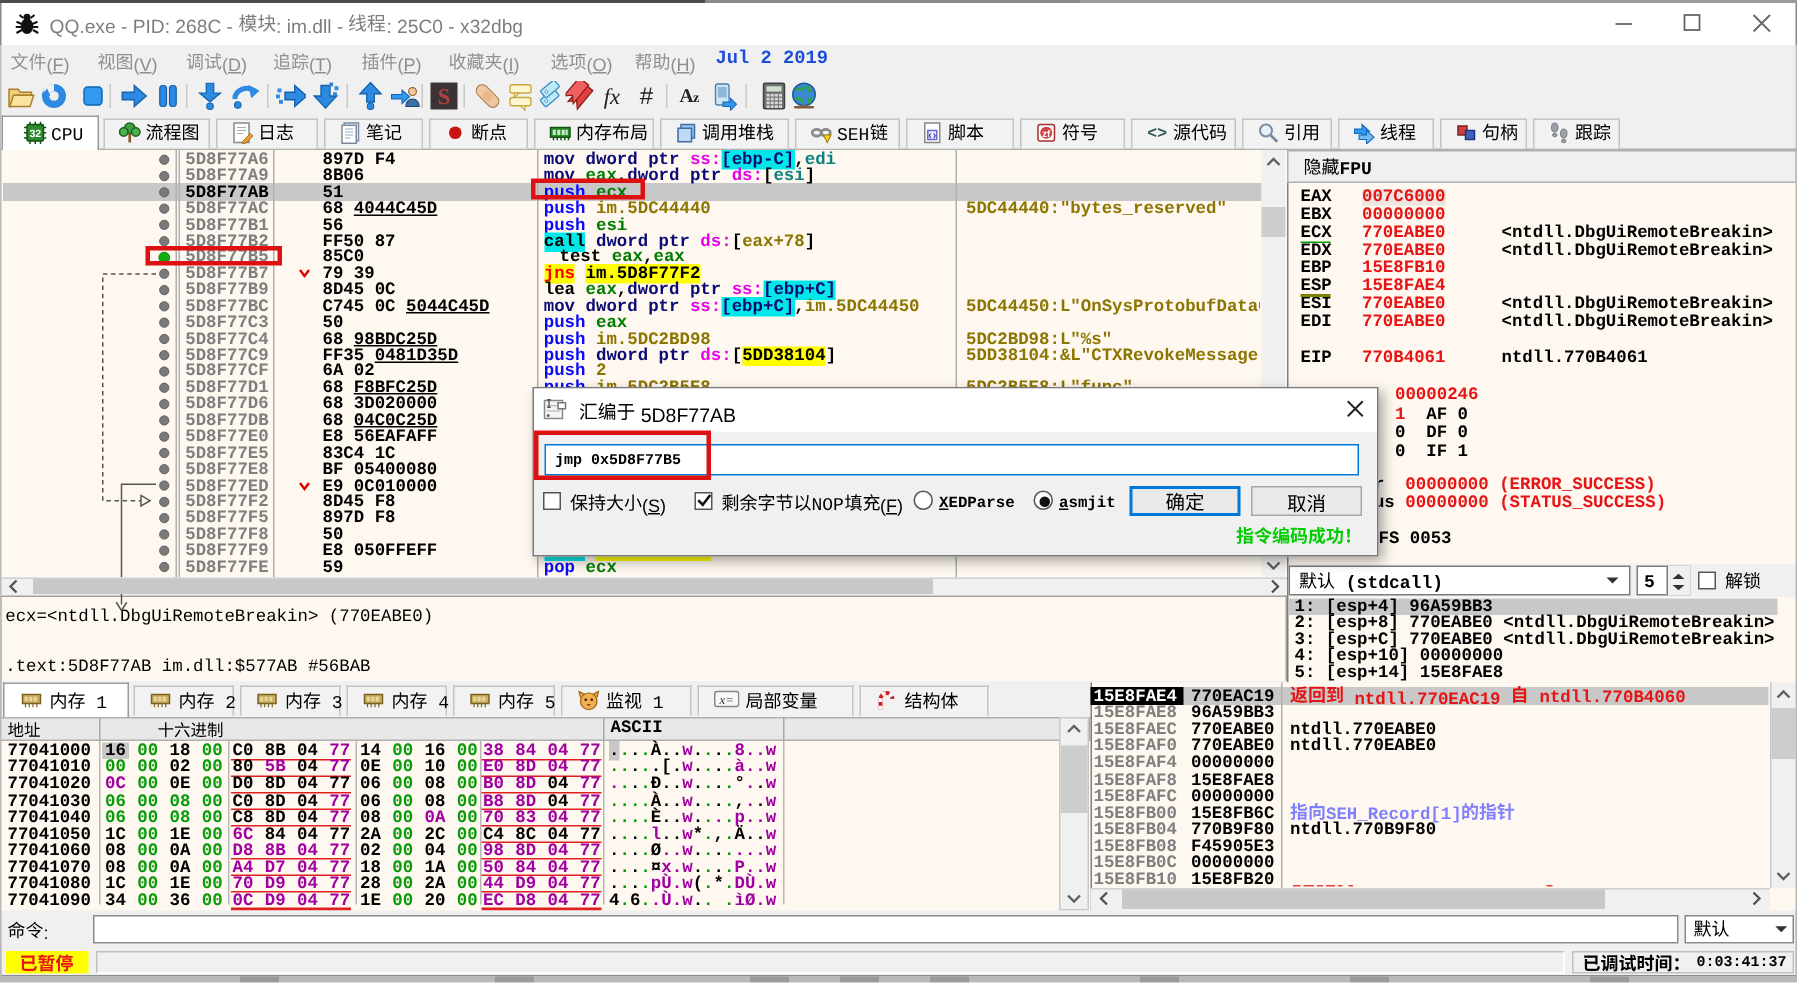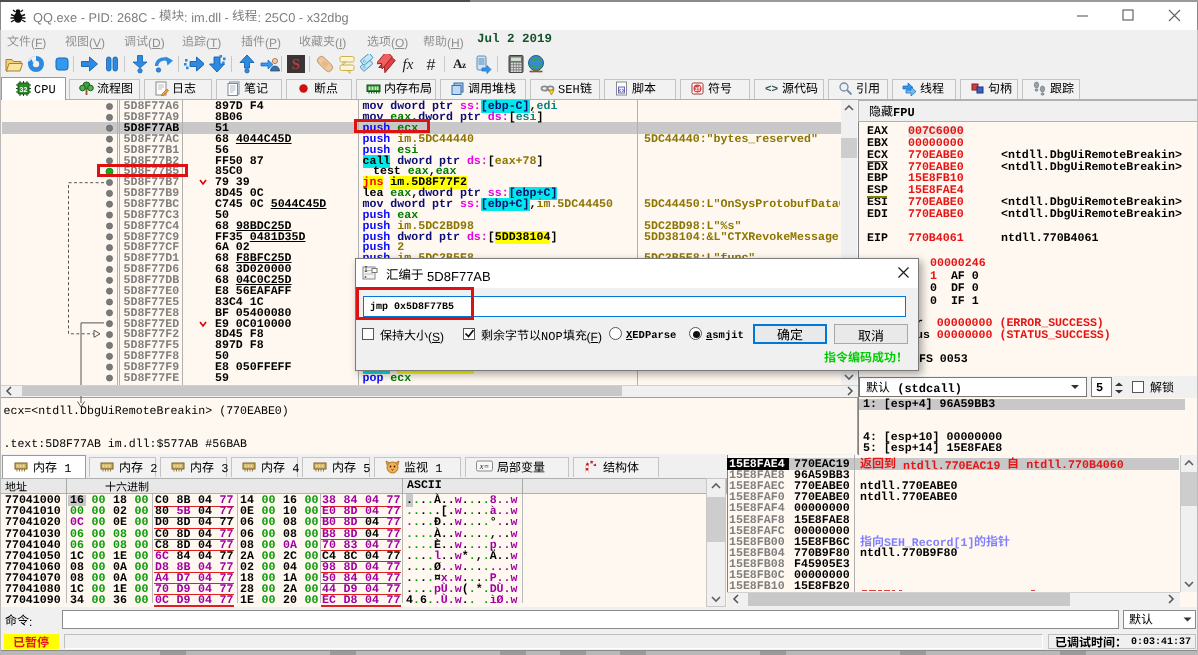--- a/index.html
+++ b/index.html
@@ -183,21 +183,21 @@
 <div style="position:absolute;left:367.00px;top:35.44px;line-height:0"><svg width="24.00" height="14" viewBox="0 0 24.00 14" fill="#8f8f8f">
         <use href="#g9009" transform="translate(0.00 10.56) scale(0.01200 -0.01200)"></use>
         <use href="#g9879" transform="translate(12.00 10.56) scale(0.01200 -0.01200)"></use>
       </svg></div>
     <div style="position:absolute;left:391.00px;top:36.40px;white-space:pre;color:#8f8f8f;font:12px 'Liberation Sans',sans-serif">(<span style="text-decoration:underline">O</span>)</div>
 <div style="position:absolute;left:423.00px;top:35.44px;line-height:0"><svg width="24.00" height="14" viewBox="0 0 24.00 14" fill="#8f8f8f">
         <use href="#g5e2e" transform="translate(0.00 10.56) scale(0.01200 -0.01200)"></use>
         <use href="#g52a9" transform="translate(12.00 10.56) scale(0.01200 -0.01200)"></use>
       </svg></div>
     <div style="position:absolute;left:447.00px;top:36.40px;white-space:pre;color:#8f8f8f;font:12px 'Liberation Sans',sans-serif">(<span style="text-decoration:underline">H</span>)</div>
-<div style="position:absolute;left:477px;top:32px;white-space:pre;font:bold 12.5px 'Liberation Mono',monospace;color:#14532d">Jul 2 2019</div>
+<div style="position:absolute;left:477px;top:32px;white-space:pre;font:bold 12.5px 'Liberation Mono',monospace;color:#1d4ed8">Jul 2 2019</div>
 <div style="position:absolute;left:0px;top:52px;width:1198px;height:24px;background:#f0f0f0;border-left:1px solid #c0c0c0;border-right:1px solid #c0c0c0"></div>
 <div style="position:absolute;left:4px;top:54px;width:20px;height:20px;line-height:0"><svg width="20" height="20" viewBox="0 0 20 20">
         <path d="M2 5.5h6l1.5 2H17v2H6.5L4 17H2z" fill="#f4cf7a" stroke="#a88030" stroke-width="1"></path>
         <path d="M5 9.5h13.5L16 17H2.5z" fill="#fbe3a0" stroke="#a88030" stroke-width="1"></path>
       </svg></div>
 <div style="position:absolute;left:26px;top:54px;width:20px;height:20px;line-height:0"><svg width="20" height="20" viewBox="0 0 20 20">
         <circle cx="10" cy="10" r="8" fill="#2e8ae0"></circle>
         <circle cx="10" cy="10" r="3.2" fill="#f0f0f0"></circle>
         <path d="M10 2 A8 8 0 0 0 2.6 6.9 L6.7 8.6 A3.2 3.2 0 0 1 10 6.8z" fill="#f0f0f0"></path>
         <path d="M1.5 9.5l4-4.5 2 5z" fill="#2e8ae0"></path>
@@ -689,20 +689,22 @@
         <path d="M2 10l4 3.5L10 10z" fill="#333"></path>
       </svg></div>
 <div style="position:absolute;left:1132px;top:381px;width:12px;height:12px;background:#fff;border:1px solid #555"></div>
 <div style="position:absolute;left:1150px;top:381px;line-height:0;"><svg width="24.00" height="14" viewBox="0 0 24.00 14" fill="#000">
         <use href="#g89e3" transform="translate(0.00 10.56) scale(0.01200 -0.01200)"></use>
         <use href="#g9501" transform="translate(12.00 10.56) scale(0.01200 -0.01200)"></use>
       </svg></div>
 <div style="position:absolute;left:858px;top:398px;width:340px;height:57px;background:#fff8f0;border-left:1px solid #808080"></div>
 <div style="position:absolute;left:859px;top:398.5px;width:326px;height:11px;background:#c8c8c8"></div>
 <div style="position:absolute;left:863px;top:398.8px;white-space:pre;font:bold 11.6px/11px 'Liberation Mono',monospace;color:#000">1: [esp+4] 96A59BB3</div>
+<div style="position:absolute;left:863px;top:409.95px;white-space:pre;font:bold 11.6px/11px 'Liberation Mono',monospace;color:#000">2: [esp+8] 770EABE0 &lt;ntdll.DbgUiRemoteBreakin&gt;</div>
+<div style="position:absolute;left:863px;top:421.1px;white-space:pre;font:bold 11.6px/11px 'Liberation Mono',monospace;color:#000">3: [esp+C] 770EABE0 &lt;ntdll.DbgUiRemoteBreakin&gt;</div>
 <div style="position:absolute;left:863px;top:432.25px;white-space:pre;font:bold 11.6px/11px 'Liberation Mono',monospace;color:#000">4: [esp+10] 00000000</div>
 <div style="position:absolute;left:863px;top:443.4px;white-space:pre;font:bold 11.6px/11px 'Liberation Mono',monospace;color:#000">5: [esp+14] 15E8FAE8</div>
 <div style="position:absolute;left:0px;top:454px;width:727px;height:24px;background:#f0f0f0;border-left:1px solid #c0c0c0"></div>
 <div style="position:absolute;left:2px;top:455px;width:84px;height:23px;background:#fff;border:1px solid #9a9a9a;border-bottom:none"></div>
 <div style="position:absolute;left:14px;top:460px;line-height:0"><svg width="15" height="13" viewBox="0 0 15 13">
         <rect x="1" y="3" width="12" height="6" fill="#c8b060" stroke="#806020"></rect>
         <g fill="#e8d8a0">
           <rect x="2.5" y="4.5" width="2" height="3"></rect>
           <rect x="5.5" y="4.5" width="2" height="3"></rect>
           <rect x="8.5" y="4.5" width="2" height="3"></rect>

